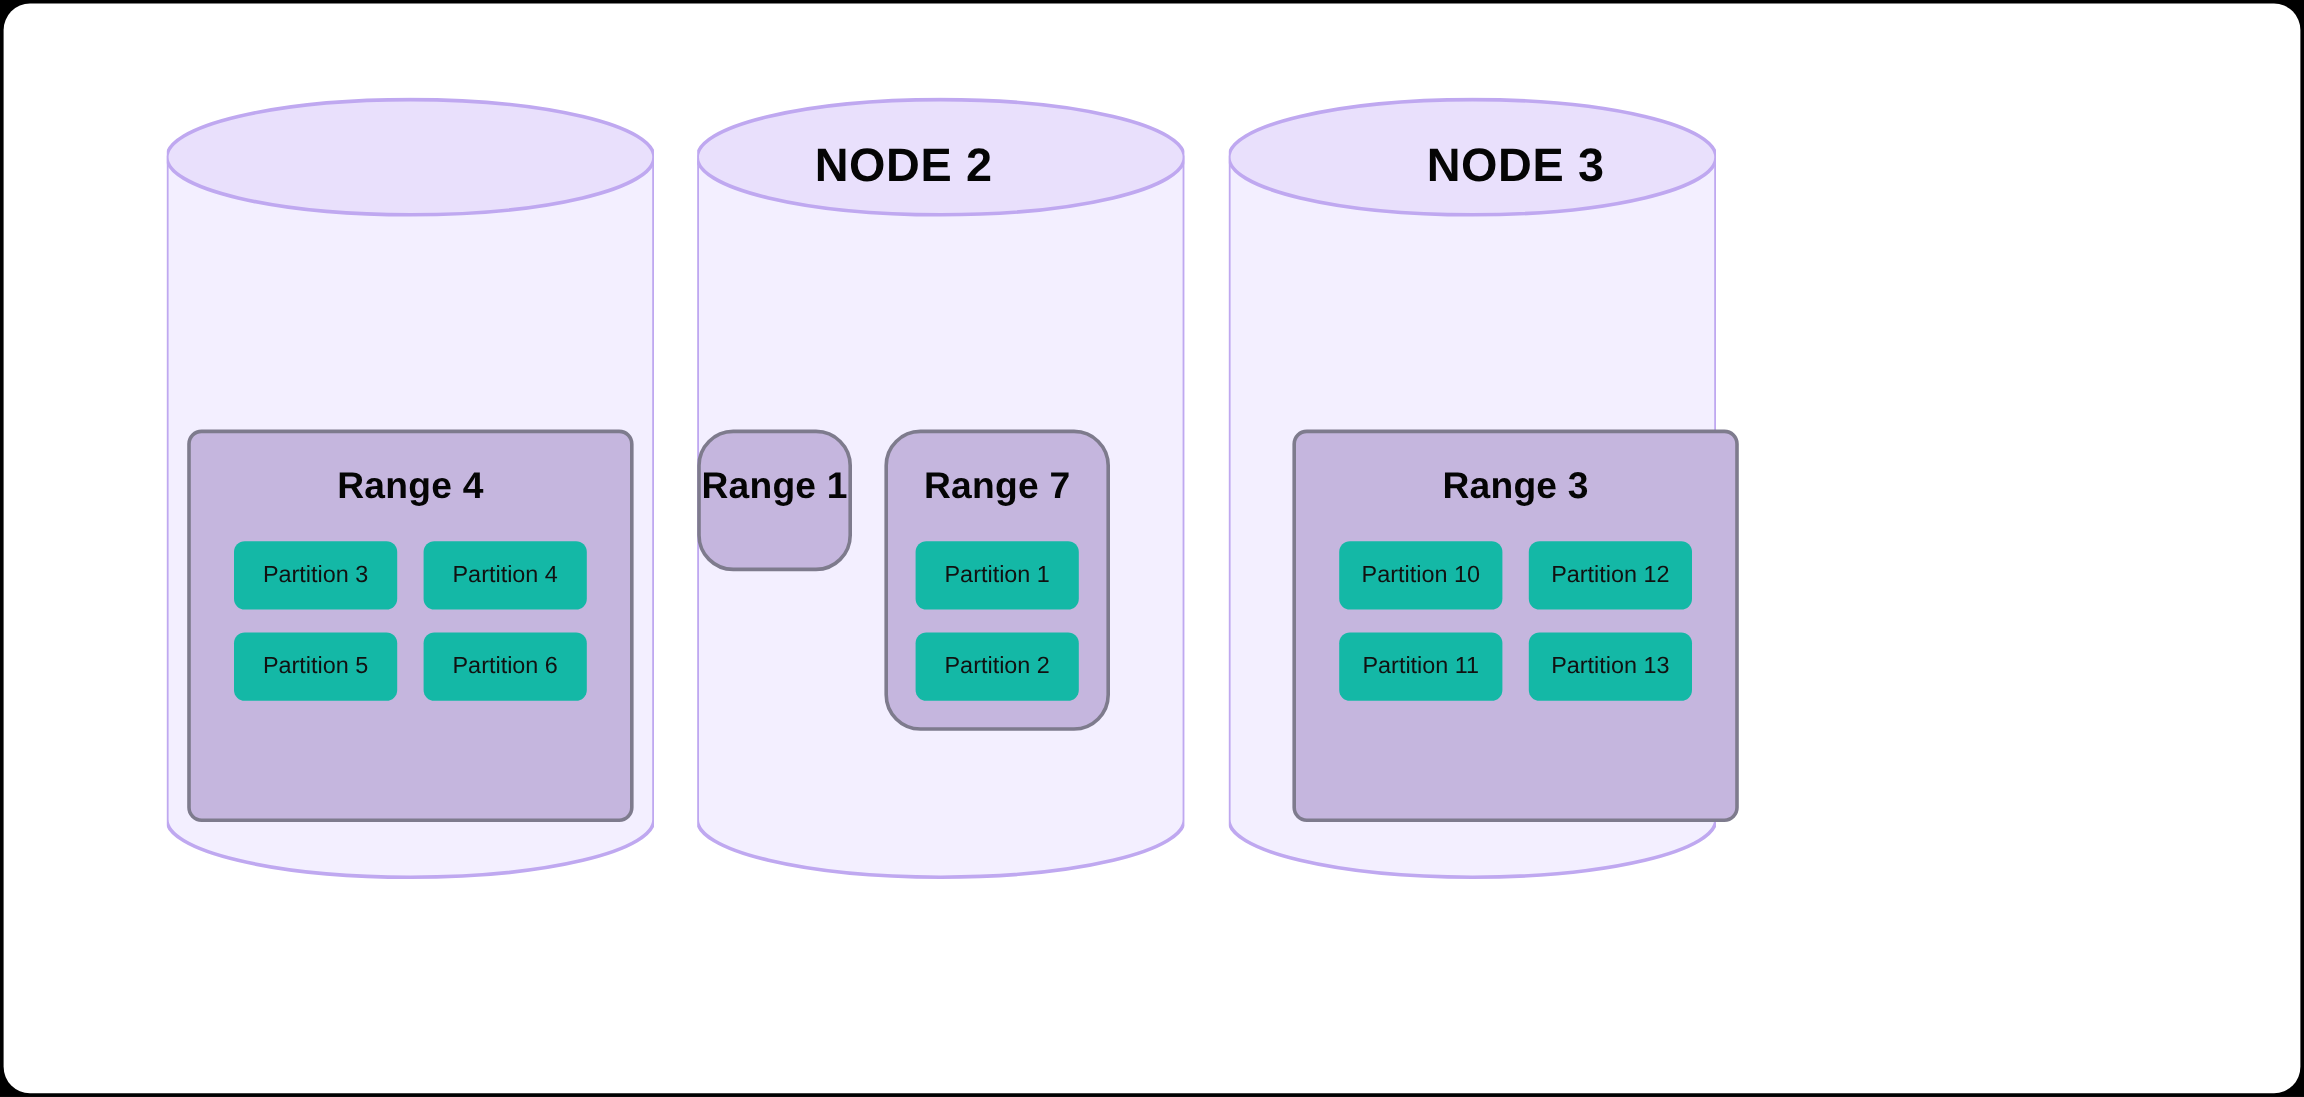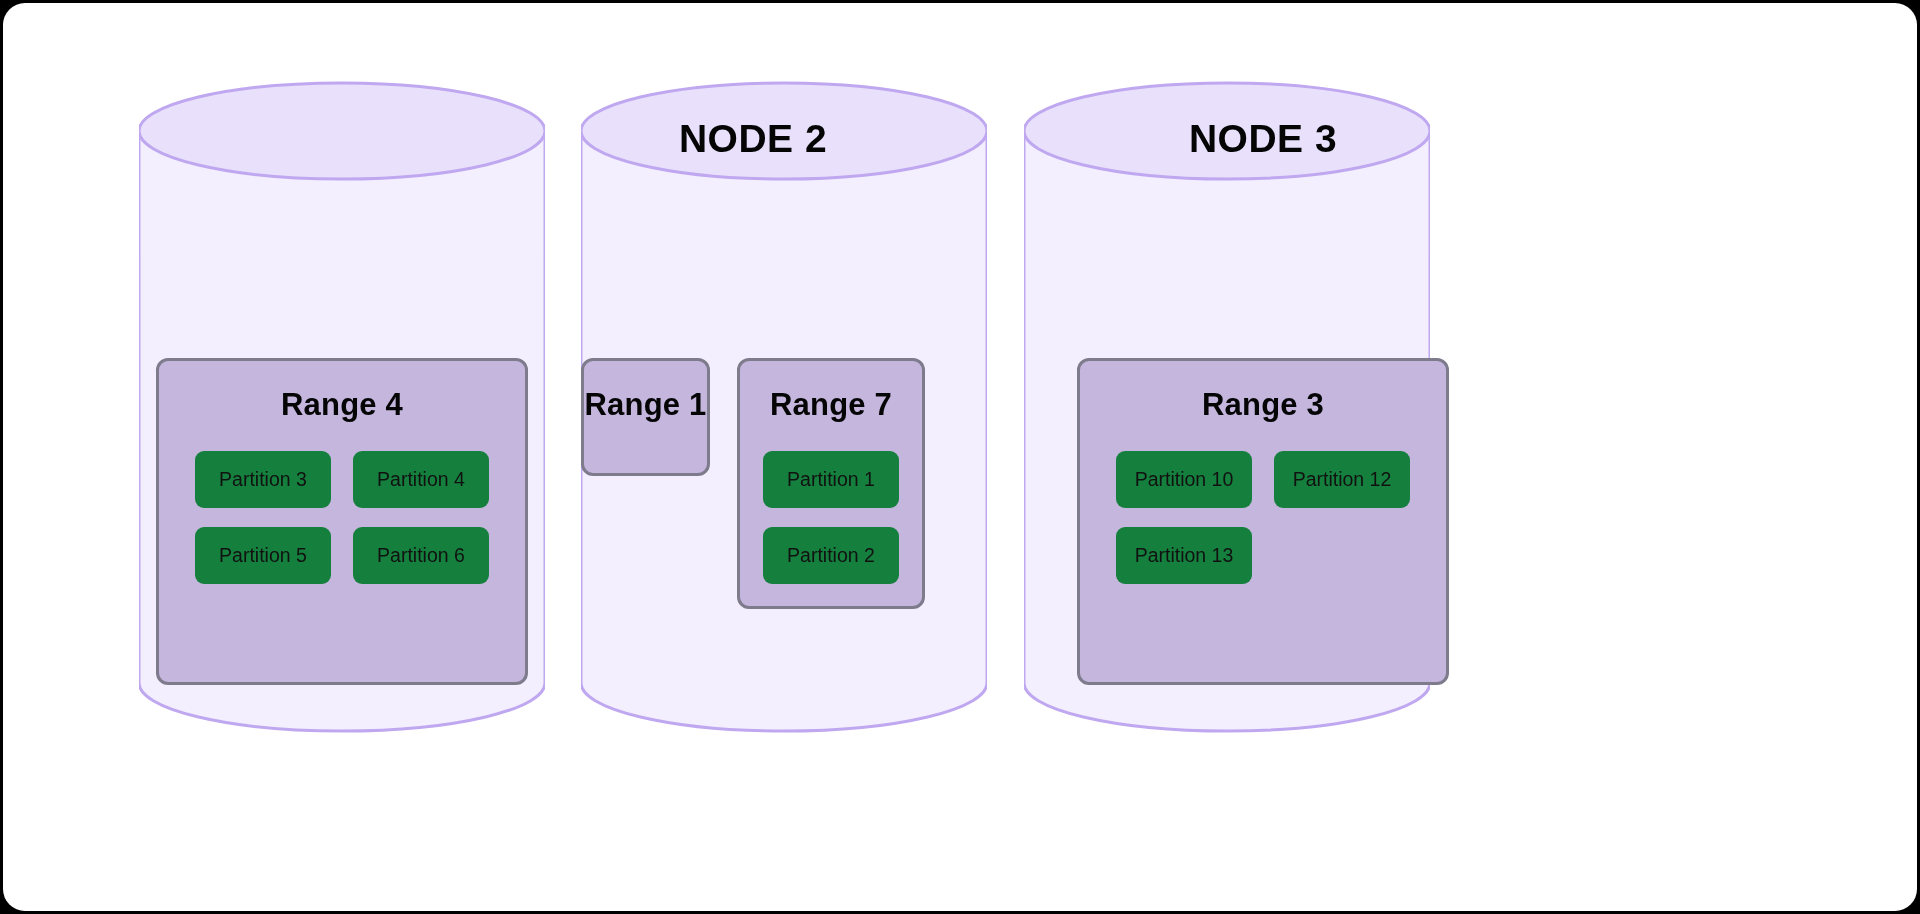--- a/index.html
+++ b/index.html
@@ -47,39 +47,39 @@
   .range-box {
     background: #c5b6de;
     border: 3px solid #7e7b8d;
     border-radius: 12px;
     box-sizing: border-box;
     padding-top: 26px;
     padding-bottom: 22px;
     margin-top: 42px;
   }
   .range-box.wide { width: 372px; }
-  .range-box.narrow { width: 188px; }
+  .range-box.narrow { width: 188px; border-radius: 30px; }
   .range-title {
     text-align: center;
     font-size: 31px;
     font-weight: bold;
     color: #050505;
     margin: 0 0 28px 0;
     letter-spacing: 0.2px;
   }
   .part-grid {
     display: grid;
     justify-content: center;
     gap: 19px 22px;
     padding: 0 24px;
   }
   .part-grid.cols2 { grid-template-columns: repeat(2, 136px); }
   .part-grid.cols1 { grid-template-columns: 136px; }
   .partition {
-    background: #15803d;
+    background: #14b8a6;
     border-radius: 9px;
     height: 57px;
     display: flex;
     align-items: center;
     justify-content: center;
     font-size: 19.5px;
     color: #111;
   }
   .range-filler { height: 76px; }
   .range-filler.none { height: 0; }
@@ -132,19 +132,20 @@
         <path d="M 0 50 L 0 602 A 203 48 0 0 0 406 602 L 406 50 Z" fill="#f3efff" stroke="#bfa8f0" stroke-width="3"></path>
         <ellipse cx="203" cy="50" rx="203" ry="48" fill="#e9e0fc" stroke="#bfa8f0" stroke-width="3"></ellipse>
       </svg>
       <div class="node-title">NODE 3</div>
       <div class="ranges">
         <div class="range-box wide">
           <div class="range-title">Range 3</div>
           <div class="part-grid cols2">
             <div class="partition">Partition 10</div>
             <div class="partition">Partition 12</div>
+            <div class="partition">Partition 11</div>
             <div class="partition">Partition 13</div>
           </div>
           <div class="range-filler"></div>
         </div>
       </div>
     </div>
   </div>
 
 </body></html>

